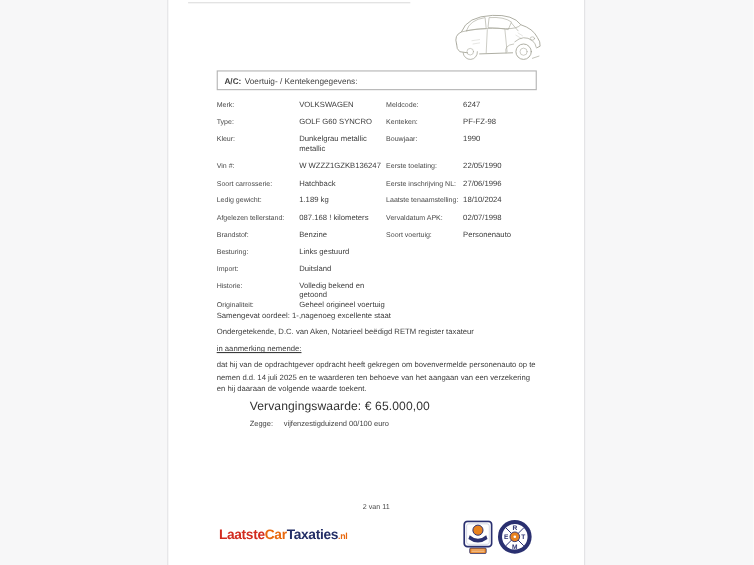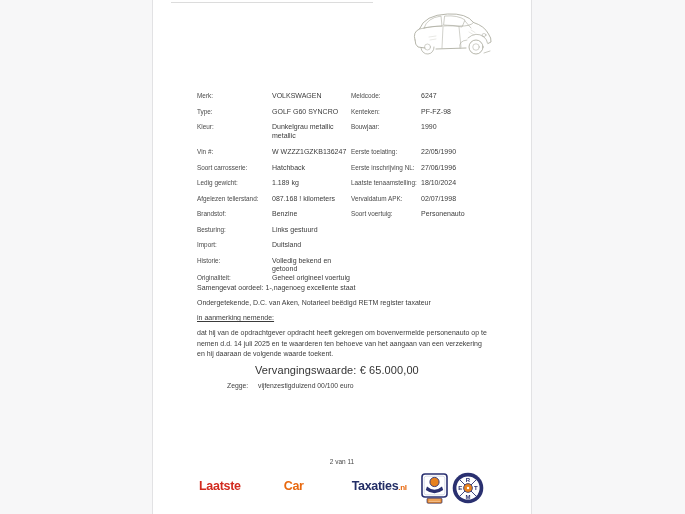--- a/index.html
+++ b/index.html
@@ -41,35 +41,35 @@
   }
   .frow.tall { min-height:25px; }
   .flabel { font-size:6.4px; color:#4a4a4a; white-space:nowrap; }
   .fvalue { font-size:7px; color:#3b3b3b; line-height:8.5px; }
   .paras { position:absolute; left:44px; top:283px; width:293px; }
   .para { font-size:7px; line-height:10.5px; color:#3b3b3b; margin-bottom:4.5px; }
   .para.underline { text-decoration:underline; }
   .valuation {
     position:absolute; left:74px; top:364px; width:260px;
   }
-  .replacement { font-size:11px; color:#333; letter-spacing:0.1px;margin-left:28px; }
+  .replacement { font-size:11px; color:#333; letter-spacing:0.1px; }
   .zegge { margin-top:6px; font-size:6.8px; display:flex; }
   .zegge .zl { width:31px; }
   .page-number {
     position:absolute; left:0; top:458px; width:100%;
     text-align:center; font-size:6.5px; color:#4a4a4a;
   }
   .footer-logo {
     position:absolute; left:46px; top:479px;
     font-size:12.5px; font-weight:bold; letter-spacing:-0.3px;
     white-space:nowrap;
   }
   .footer-logo .p1 { color:#d22b1f; }
-  .footer-logo .p2 { color:#e8680e;margin-left:43px; }
-  .footer-logo .p3 { color:#232e66;margin-left:48px; }
+  .footer-logo .p2 { color:#e8680e; }
+  .footer-logo .p3 { color:#232e66; }
   .footer-logo .p4 { color:#e8680e; font-size:8px; }
   .badge-fed { position:absolute; left:268px; top:473px; width:27px; height:31px; }
   .badge-retm { position:absolute; left:299px; top:472px; width:32px; height:32px; }
 </style>
 </head>
 <body>
 
 <div class="doc-page">
 
   <div class="cutoff-line"></div>
@@ -95,20 +95,24 @@
     <circle cx="134" cy="80" r="6.5" stroke-width="1"></circle>
     <path d="M116,66 q-18,2 -14,16" stroke-width="1.1"></path>
 
     <path d="M118,62 q16,-14 32,-2 q6,5 7,12" stroke-width="1.3"></path>
     <ellipse cx="150" cy="56" rx="4" ry="3" stroke-width="1"></ellipse>
     <path d="M150,92 l12,-4" stroke-width="1.2"></path>
 
     <path d="M40,60 l14,-2 M42,66 l12,-2 M120,50 l10,6 M124,46 l8,5" stroke-width="0.7" opacity="0.7"></path>
   </svg>
 
+  <div class="section-box">
+    <b>A/C:</b>
+    <span>Voertuig- / Kentekengegevens:</span>
+  </div>
 
   <div class="fields">
     <div class="frow">
       <span class="flabel">Merk:</span>
       <span class="fvalue">VOLKSWAGEN</span>
       <span class="flabel">Meldcode:</span>
       <span class="fvalue">6247</span>
     </div>
     <div class="frow">
       <span class="flabel">Type:</span>

